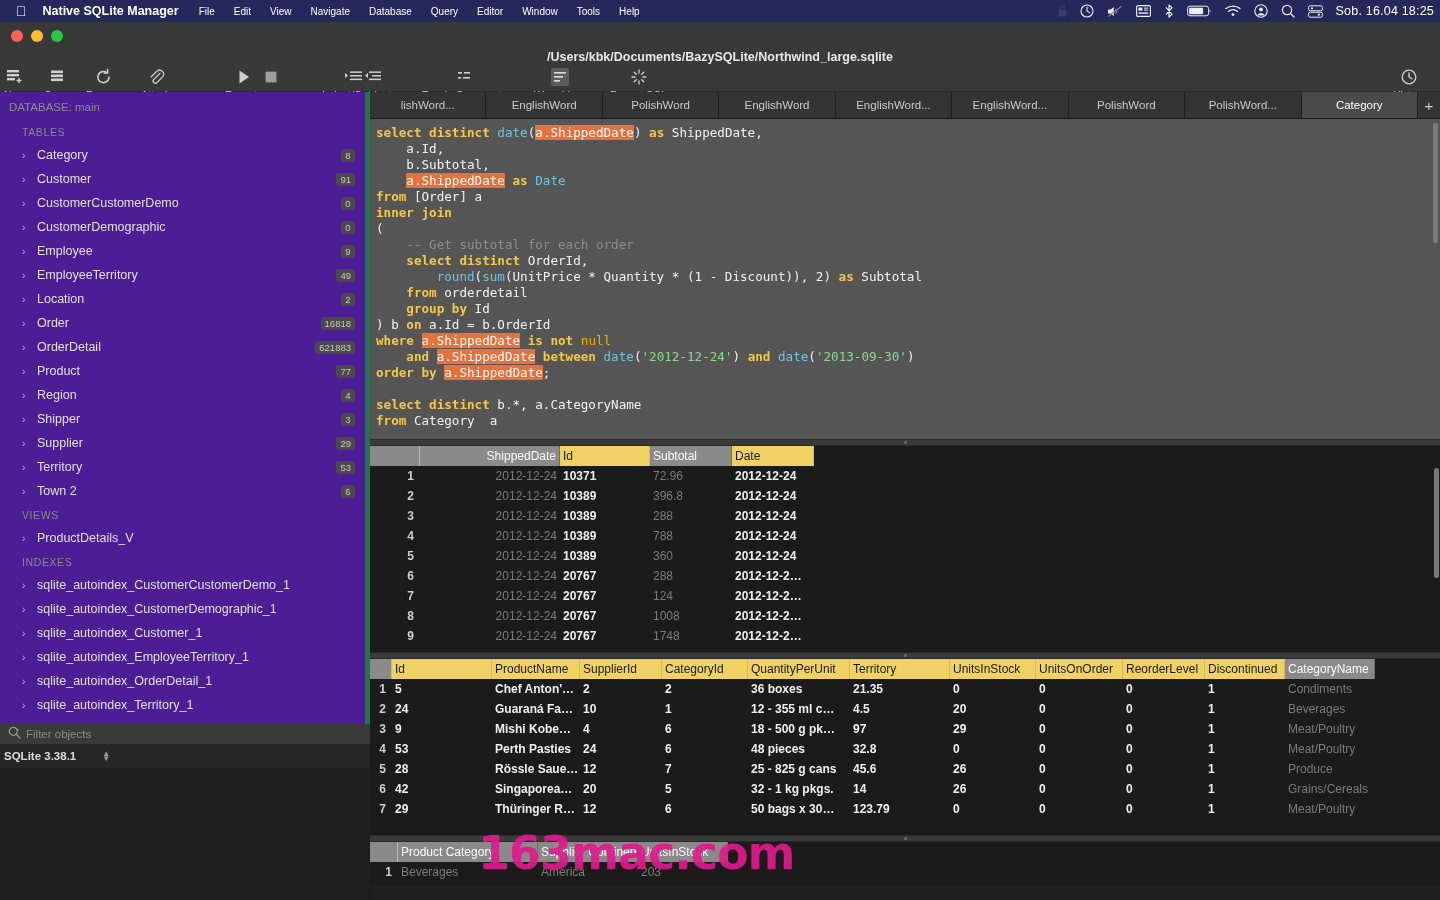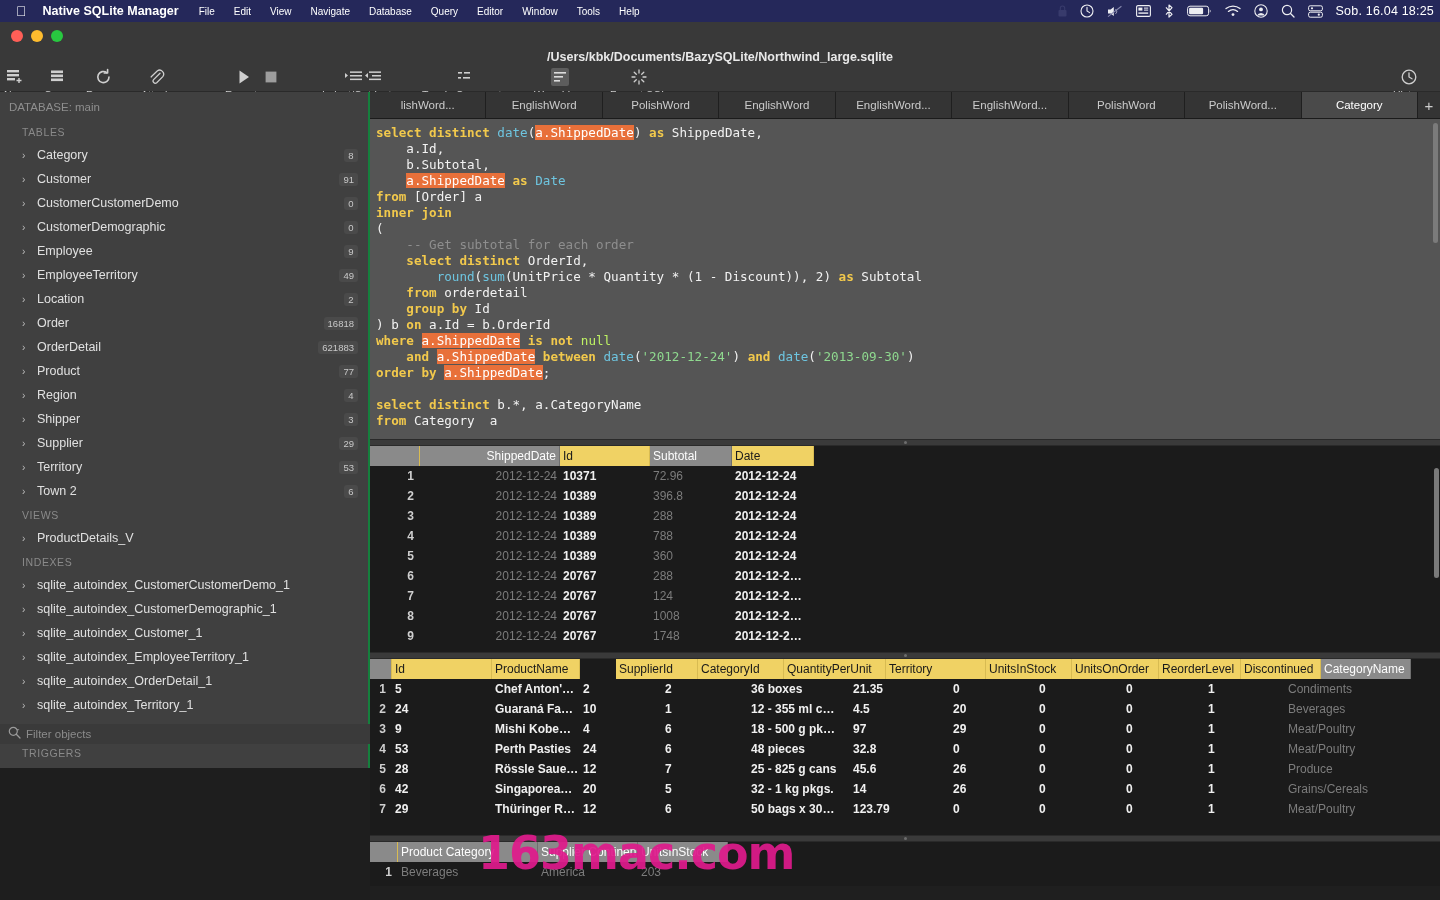--- a/index.html
+++ b/index.html
@@ -57,23 +57,23 @@
   }
   .tb-ico { height: 21px; display: flex; align-items: center; justify-content: center; color: #cfcfcf; }
   .tb-lbl { margin-top: 2px; white-space: nowrap; font-size: 10.5px; }
 
   
   .main { display: flex; width: 1440px; height: 808px; }
 
   
   .sidebar {
     width: 370px; height: 676px;
-    background: #404040;
+    background: #4c1d95;
     position: relative;
-    border-right: 2px solid #15803d;
+    border-right: 5px solid #15803d;
   }
   .db-label {
     color: #8e8e8e; font-size: 11.5px;
     padding: 9px 0 7px 9px;
   }
   .tree { height: 752px; overflow: hidden; }
   .sect-hdr {
     color: #8a8a8a; font-size: 10.5px;
     letter-spacing: .6px;
     padding: 6px 0 5px 22px;
@@ -133,21 +133,21 @@
   .sql {
     font-family: "DejaVu Sans Mono", monospace;
     font-size: 12.6px; line-height: 16px;
     padding: 6px 0 0 6px;
     white-space: pre; color: #f2f2f2;
   }
   .k  { color: #f2c94c; font-weight: bold; }       
   .fn { color: #6ec5e0; }                           
   .str{ color: #8fd98f; }                           
   .cm { color: #8e8e8e; }                           
-  .nl { color: #bef264; }                           
+  .nl { color: #eab308; }                           
   .hl { background: #e8703a; color: #ffffff; }      
   .sql-scroll {
     position: absolute; right: 2px; top: 4px; width: 5px; height: 120px;
     background: #7b7b7b; border-radius: 3px;
   }
   .split-handle {
     height: 7px; background: #3a3a3a;
     display: flex; align-items: center; justify-content: center;
     border-top: 1px solid #2a2a2a; border-bottom: 1px solid #2a2a2a;
   }
@@ -534,20 +534,27 @@
       <span>
         <svg width="13" height="13" viewBox="0 0 13 13">
             <circle cx="5.3" cy="5.3" r="4" stroke="#9a9a9a" stroke-width="1.2" fill="none"></circle>
             <path d="M8.3 8.3L12 12" stroke="#9a9a9a" stroke-width="1.3" stroke-linecap="round"></path>
             <path d="M10.4 3.2l1.6 1.6 1.6-1.6z" fill="#9a9a9a" transform="translate(-2.2,0)"></path>
           </svg>
       </span>
       <span class="filter-input">Filter objects</span>
     </div>
 
+    <div class="sb-status">
+      <span style="font-weight:bold;">SQLite 3.38.1</span>
+      <span class="stepper">
+          <span>▲</span>
+          <span>▼</span>
+        </span>
+    </div>
   </div>
 
   <div class="editor-pane">
 
     <div class="tabbar" id="tabbar">
         <div class="tab">lishWord...</div>
         <div class="tab">EnglishWord</div>
         <div class="tab">PolishWord</div>
         <div class="tab">EnglishWord</div>
         <div class="tab">EnglishWord...</div>
@@ -643,21 +650,21 @@
 
     <div class="split-handle">
         <span class="split-dot"></span>
       </div>
 
     <div class="grid" id="grid2" style="height:176px;">
         <div class="grid-head">
           <div class="gh rn" style="width: 22px; flex: 0 0 22px;"></div>
           <div class="gh" style="flex: 0 0 100px;">Id</div>
           <div class="gh" style="flex: 0 0 88px;">ProductName</div>
-          <div class="gh" style="flex: 0 0 82px; margin-left: 36px;">SupplierId</div>
+          <div class="gh" style="flex: 0 0 82px;">SupplierId</div>
           <div class="gh" style="flex: 0 0 86px;">CategoryId</div>
           <div class="gh" style="flex: 0 0 102px;">QuantityPerUnit</div>
           <div class="gh" style="flex: 0 0 100px;">Territory</div>
           <div class="gh" style="flex: 0 0 86px;">UnitsInStock</div>
           <div class="gh" style="flex: 0 0 87px;">UnitsOnOrder</div>
           <div class="gh" style="flex: 0 0 82px;">ReorderLevel</div>
           <div class="gh" style="flex: 0 0 80px;">Discontinued</div>
           <div class="gh grayhead" style="flex: 0 0 90px;">CategoryName</div>
         </div>
         <div class="grow">

